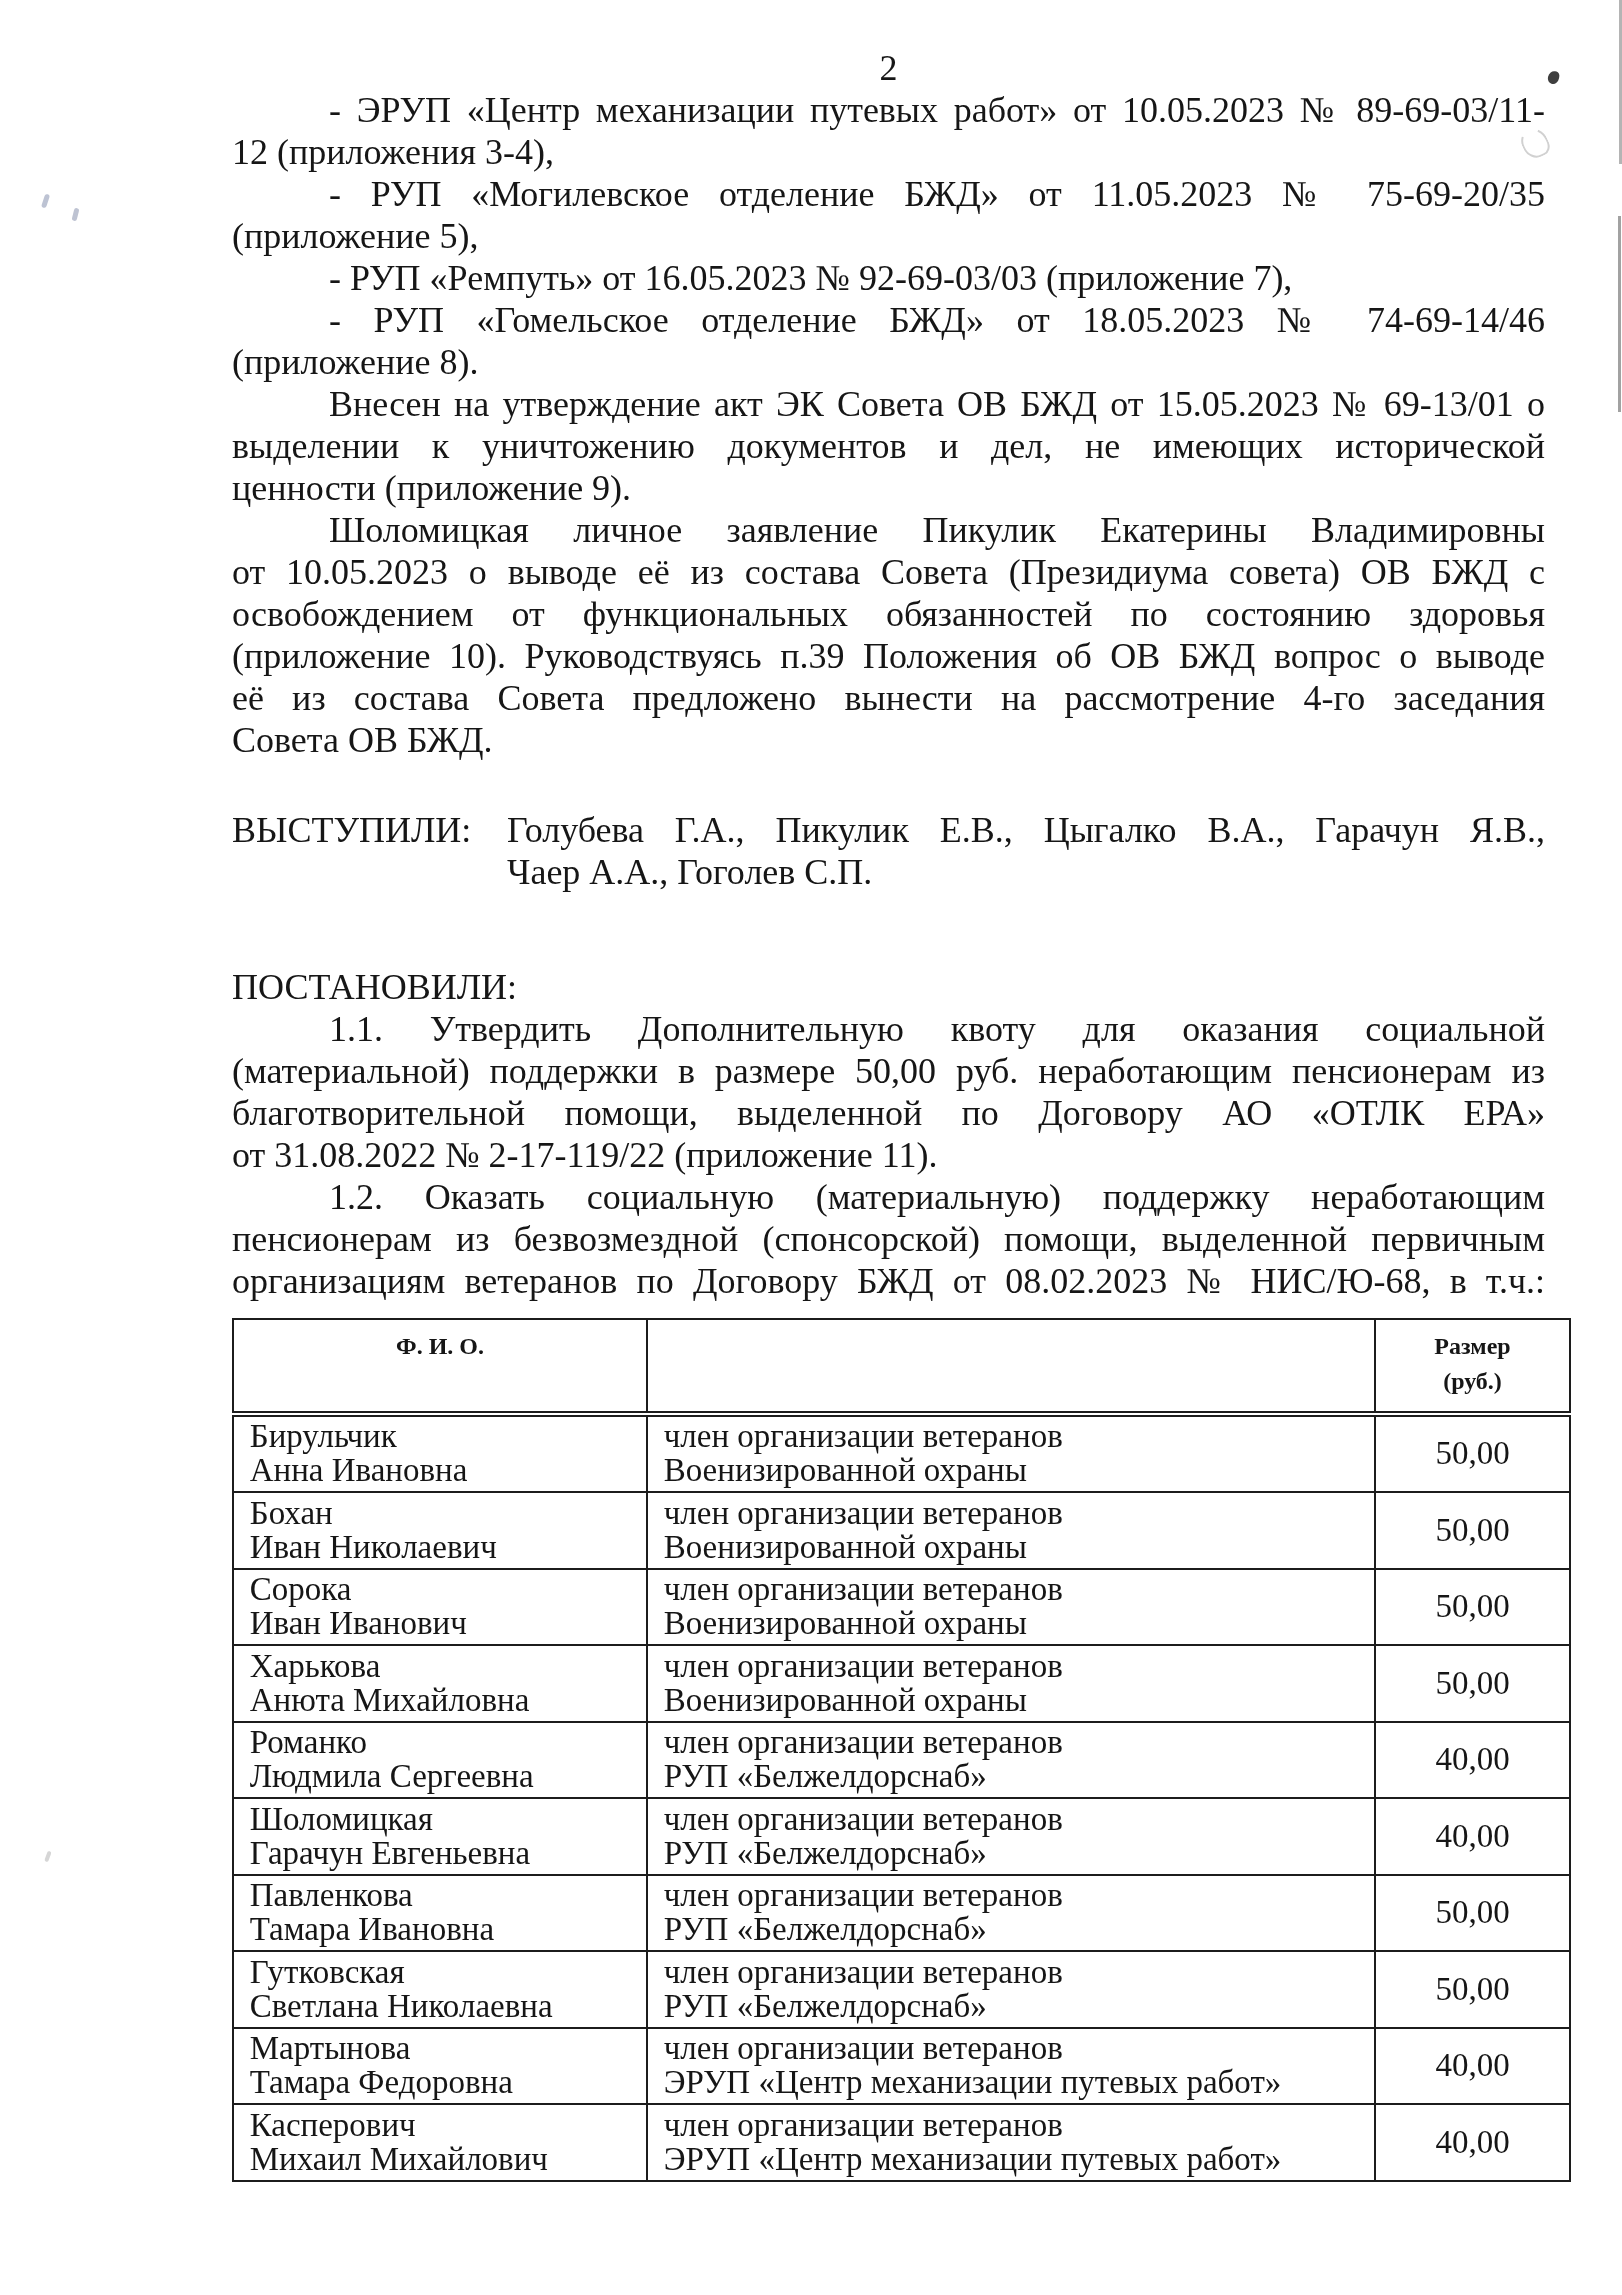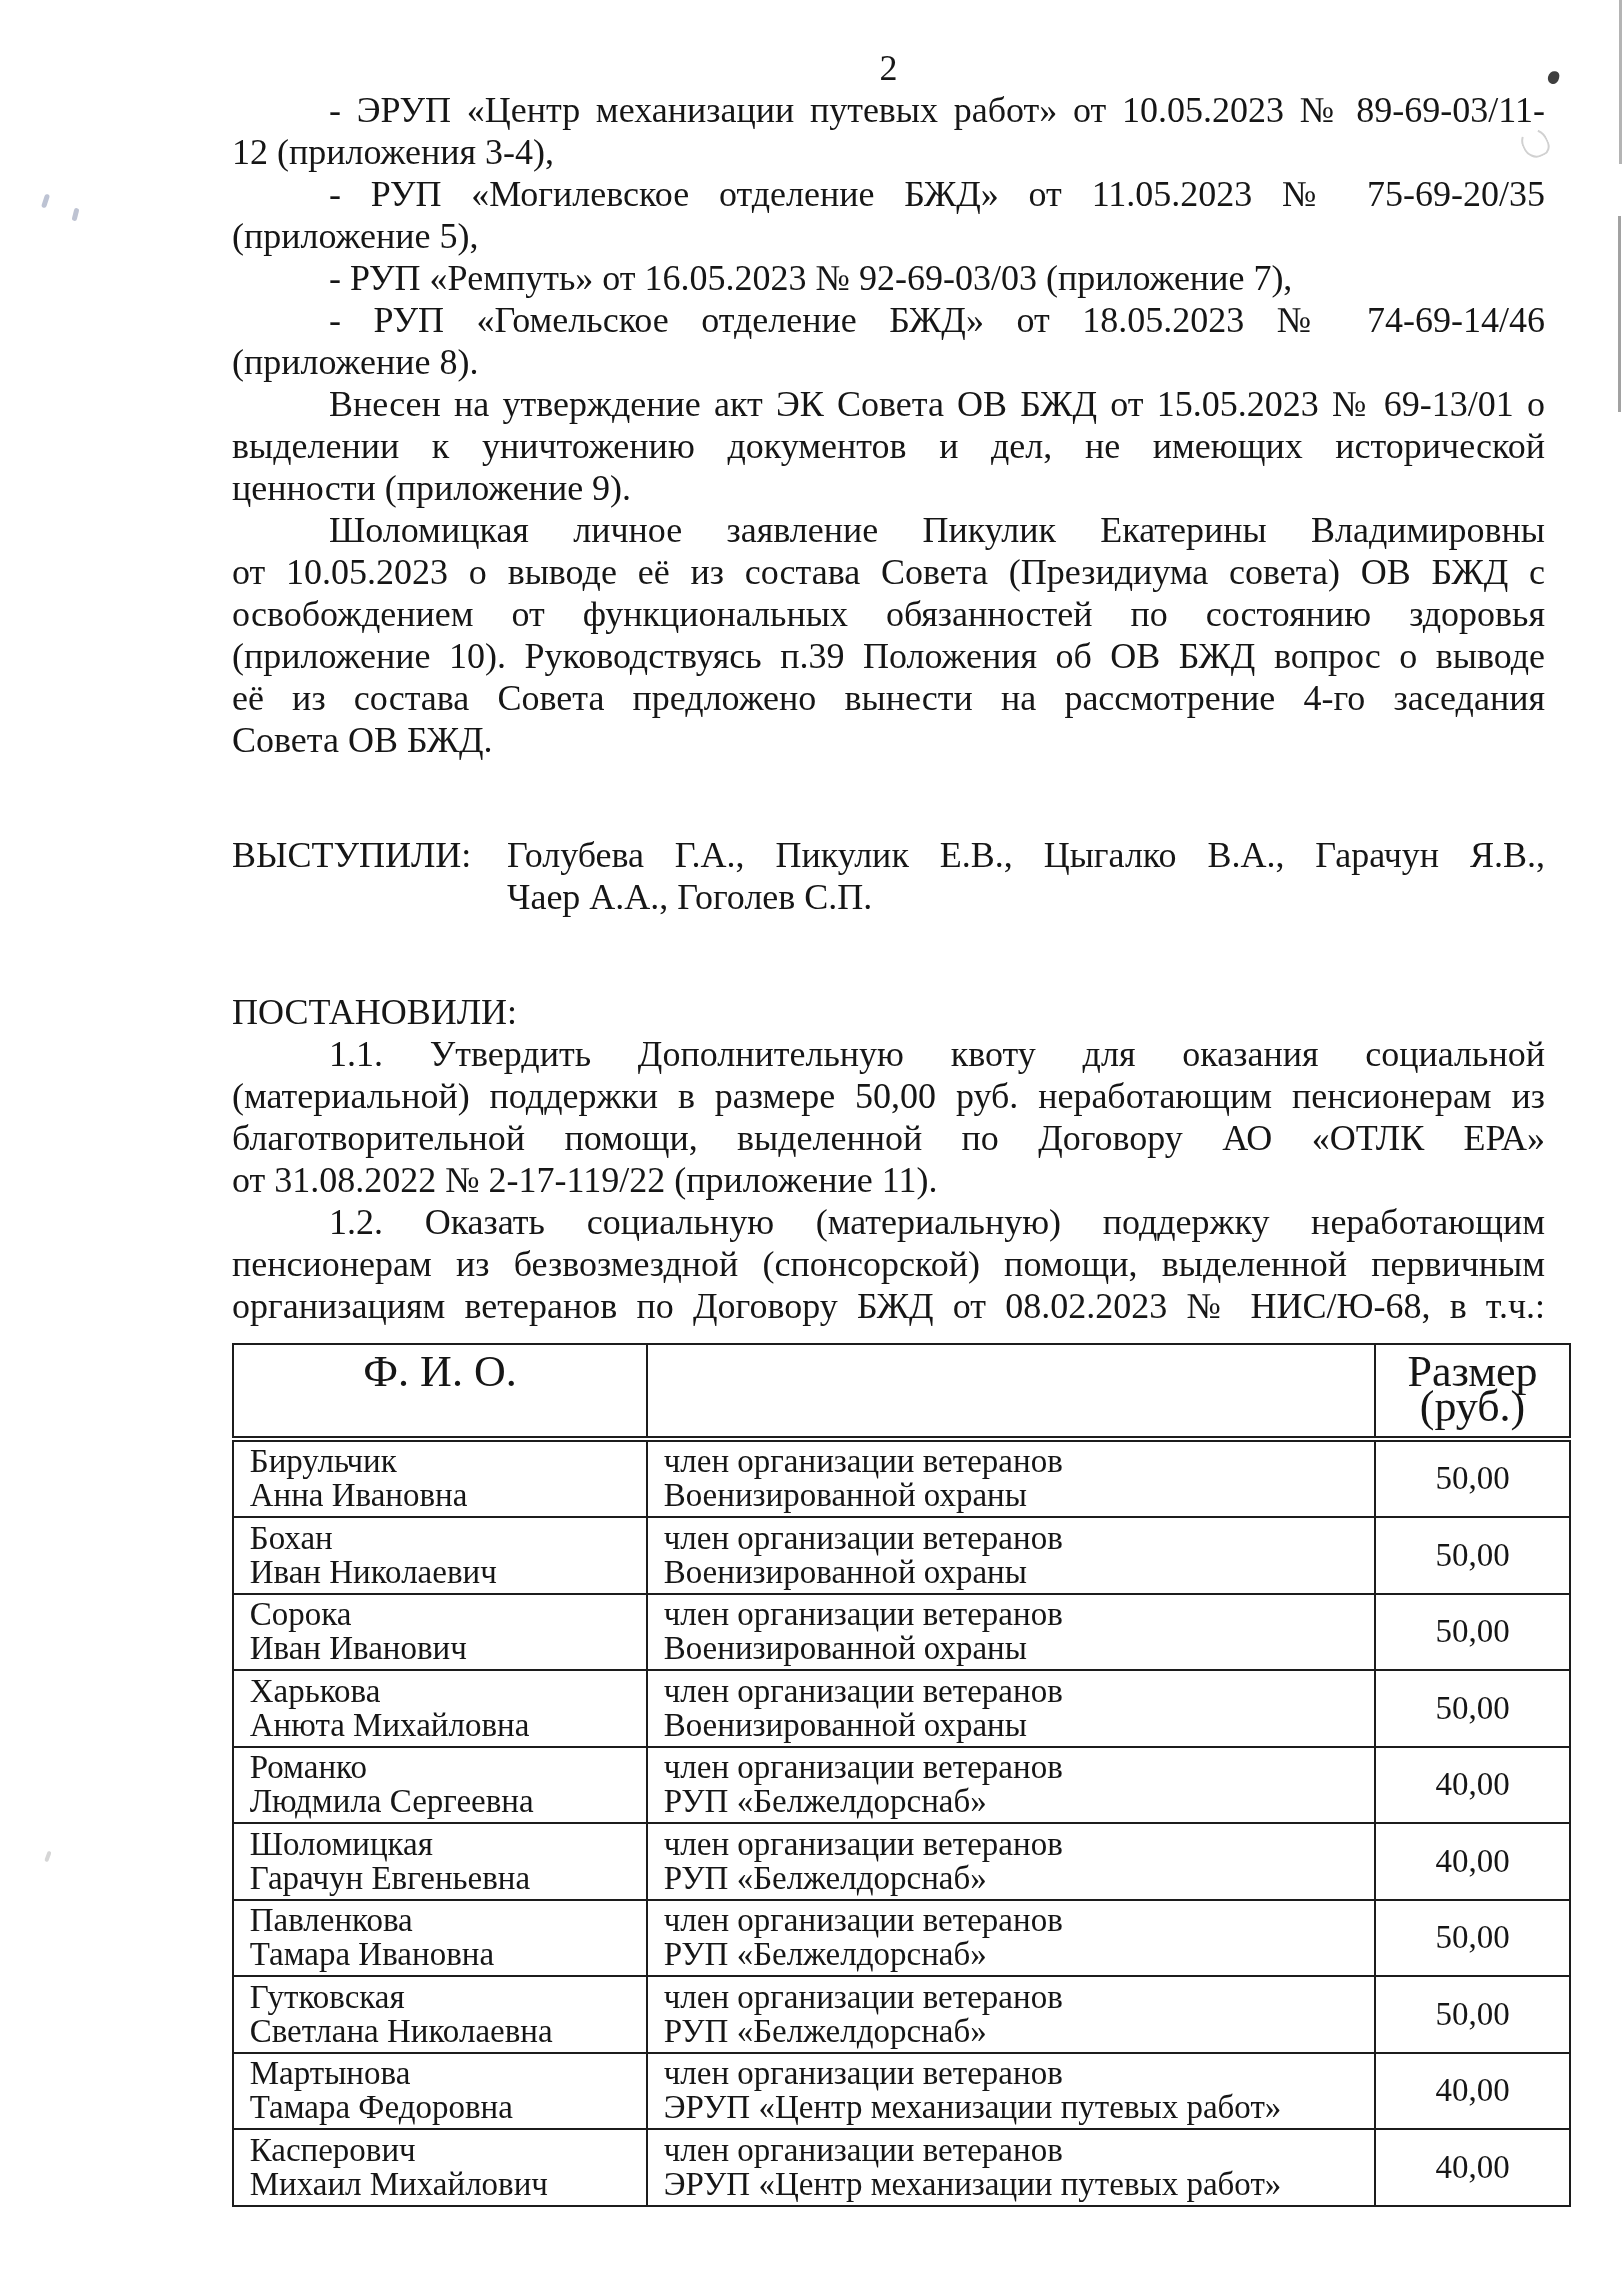--- a/index.html
+++ b/index.html
@@ -25,37 +25,37 @@
     text-align: center;
   }
   .line {
     font-size: 36px;
     line-height: 42px;
     text-align: left;
     white-space: normal;
   }
   .jl { text-align: justify; text-align-last: justify; -moz-text-align-last: justify; }
   .first { text-indent: 97px; }
-  .speakers { display: flex; margin-top: 73px; justify-content: space-between; }
+  .speakers { display: flex; margin-top: 48px; justify-content: space-between; }
   .sp-label { flex: none; width: 275px; font-size: 36px; line-height: 42px; }
   .sp-names { flex: 1; }
   .res-label { margin-top: 73px; font-size: 36px; line-height: 42px; }
   table.doc-table {
     margin-top: 15.7px;
     width: 1336px;
     border-collapse: collapse;
     table-layout: fixed;
     border: 2.6px solid #1c1c1c;
   }
   .doc-table th, .doc-table td { border: 2px solid #1c1c1c; }
   .doc-table th {
-    font-weight: normal;
+    font-weight: bold;
     vertical-align: top;
     padding: 9.2px 0 11.8px;
-    font-size: 44px;
+    font-size: 24px;
     line-height: 35px;
     border-bottom: 6.5px double #1c1c1c;
   }
   .th-fio { text-align: center; }
   .th-amt { text-align: center; }
   .doc-table td {
     vertical-align: top;
     padding: 2.6px 0 3.9px 15.7px;
   }
   .cell-line { font-size: 33px; line-height: 34px; }

